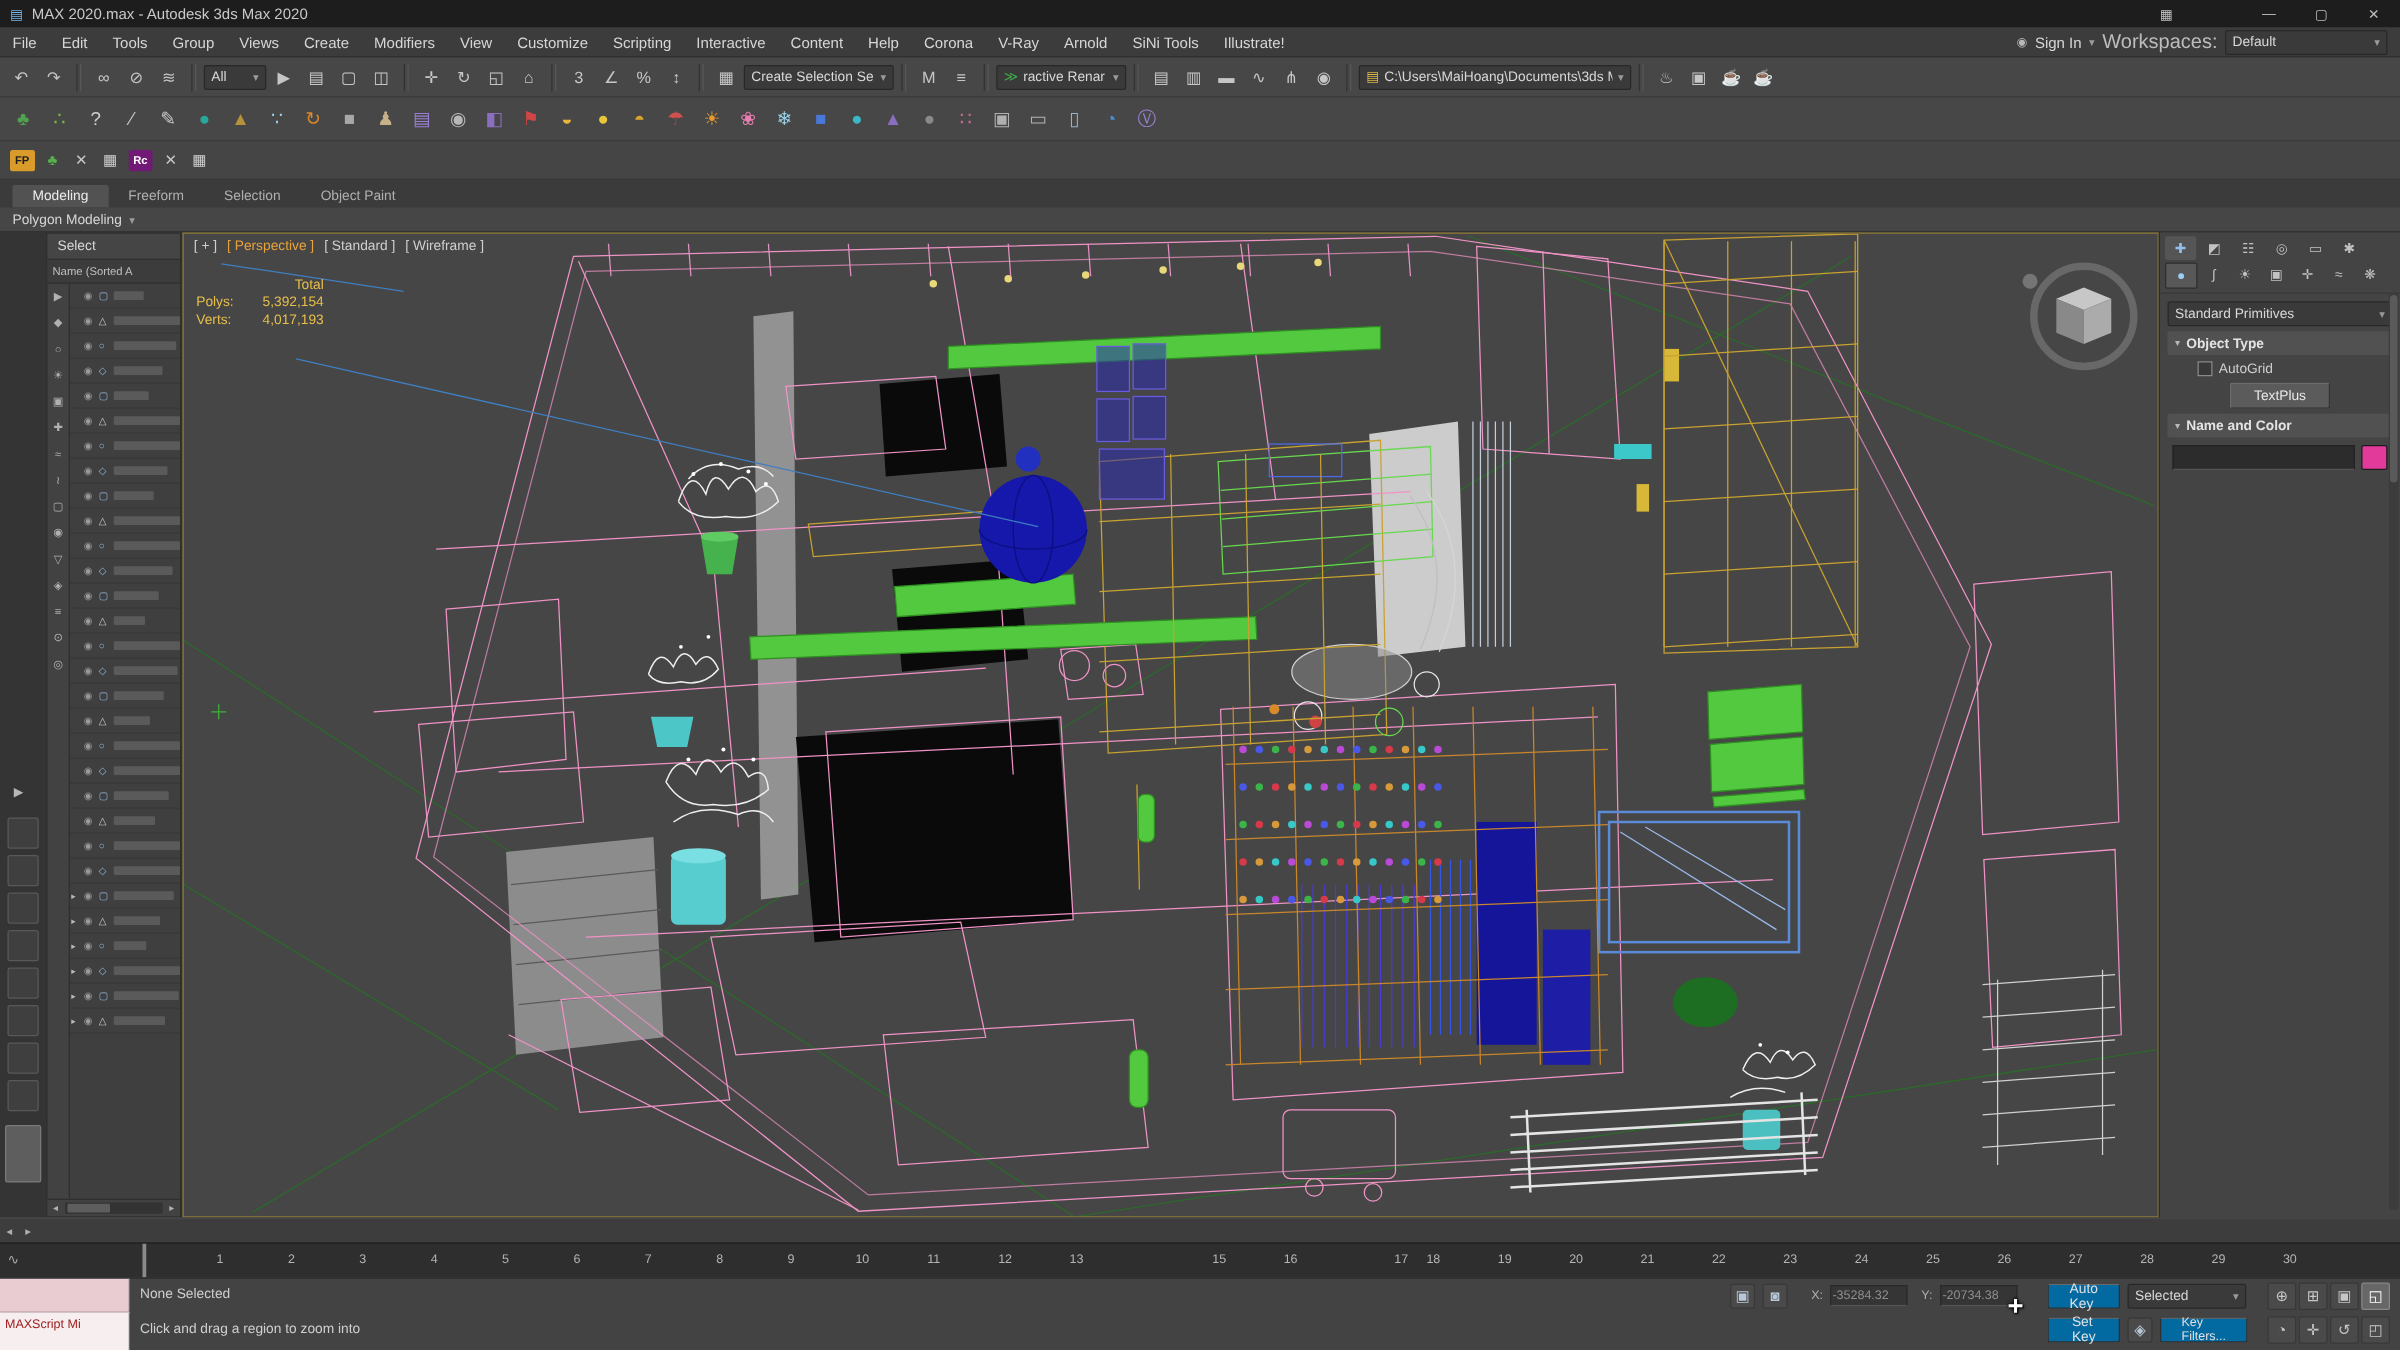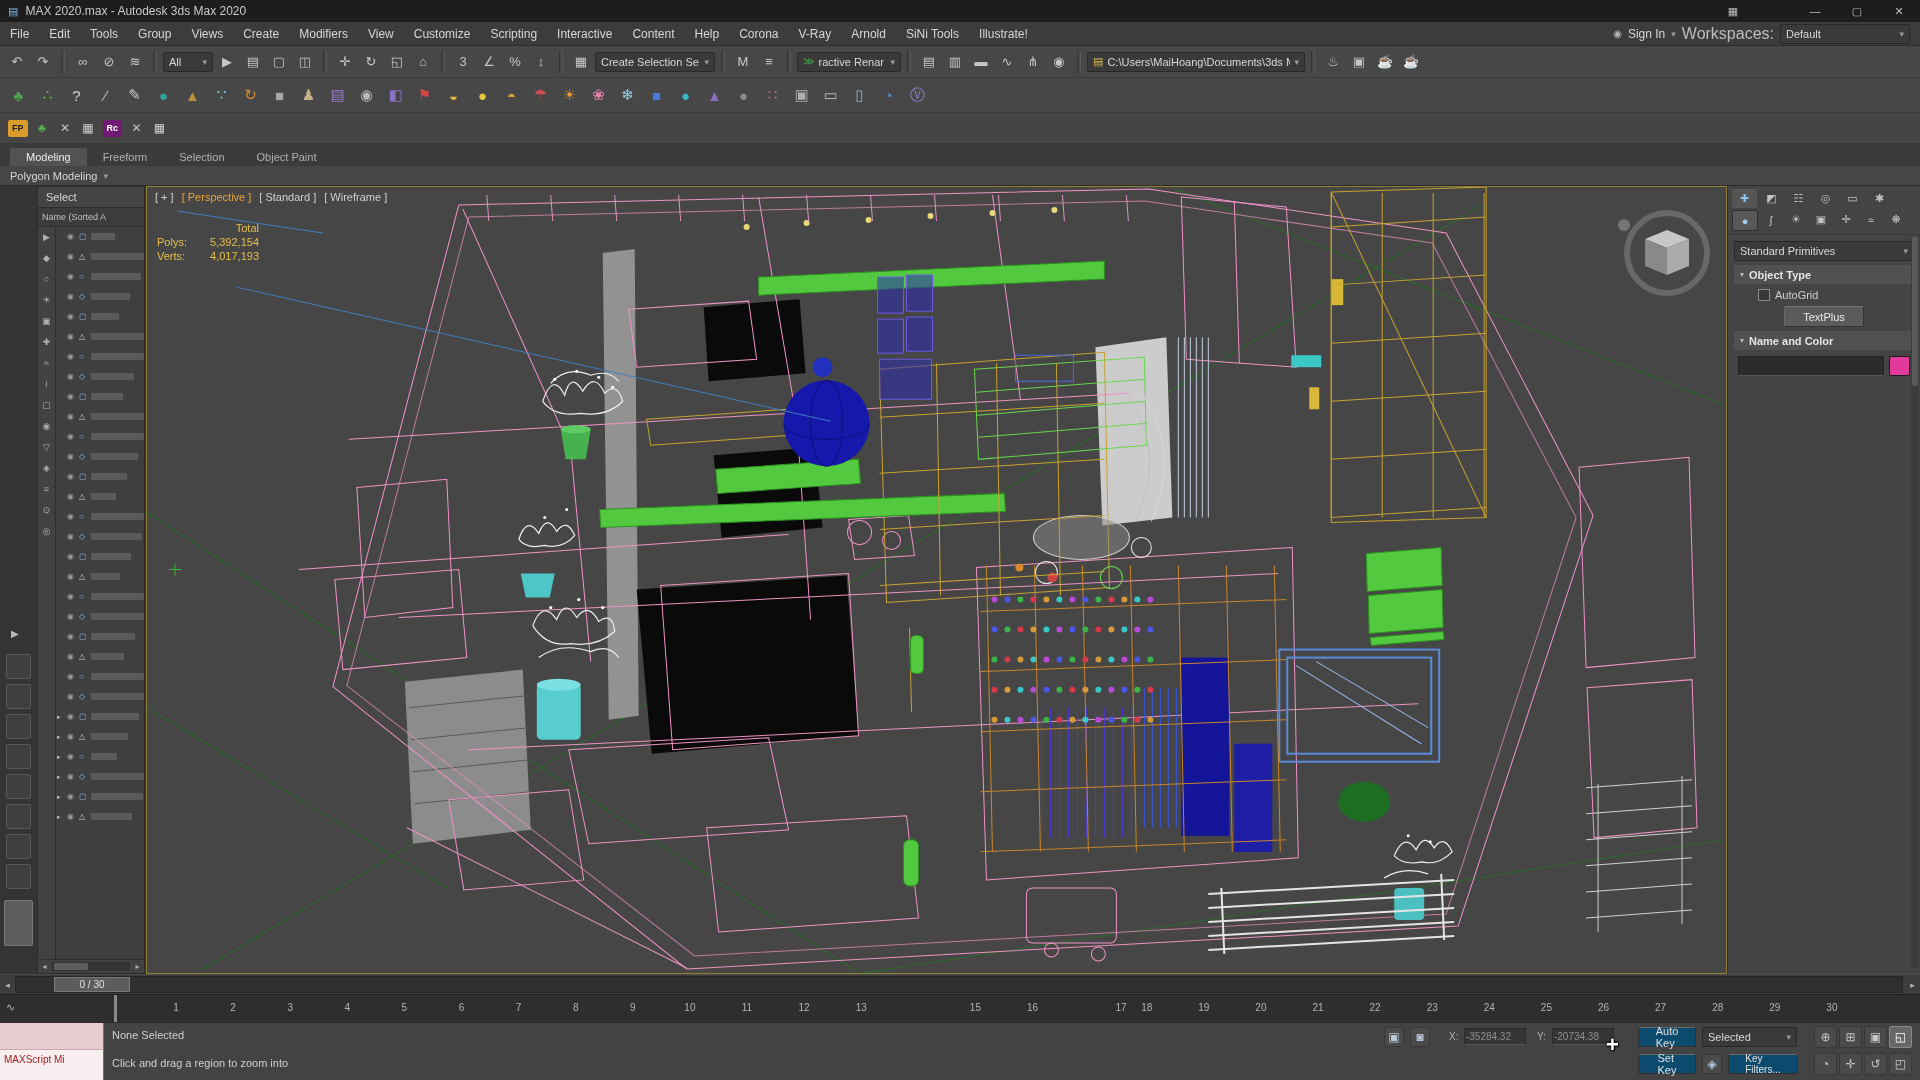--- a/index.html
+++ b/index.html
@@ -134,21 +134,21 @@
   .ms-bottom{position:absolute;left:0;top:27px;width:104px;height:31px;background:#f7efef;
              border-right:1px solid #6f6f6f;color:#a11d1d;font-size:10px;padding:4px 0 0 4px;box-sizing:border-box}
   .sb-sel{position:absolute;left:112px;top:6px;color:#cfcfcf}
   .sb-prompt{position:absolute;left:112px;top:34px;color:#cfcfcf}
   .sb-ic{position:absolute;top:4px;width:20px;height:20px;display:flex;align-items:center;justify-content:center;
          color:#b8c8d8;font-size:12px;background:#4a4a4a;border:1px solid #383838;border-radius:2px;box-sizing:border-box}
   .coord-label{position:absolute;top:8px;color:#b0b0b0;font-size:10px}
   .num-field{position:absolute;top:5px;width:62px;height:17px;background:#353535;border:1px solid #2a2a2a;
              border-bottom-color:#565656;color:#8f8f8f;font-size:10px;display:flex;align-items:center;
              justify-content:flex-end;padding-right:14px;box-sizing:border-box}
-  .sb-btn{position:absolute;height:20px;background:#0c4a6e;border:1px solid #303030;border-top-color:#6a6a6a;
+  .sb-btn{position:absolute;height:20px;background:#0369a1;border:1px solid #303030;border-top-color:#6a6a6a;
           border-radius:2px;display:flex;align-items:center;justify-content:center;font-size:11px;color:#e0e0e0;
           box-sizing:border-box;padding:0 20px}
   .sb-dd{position:absolute}
   .navrow{position:absolute;display:flex;gap:2px}
   .nav-btn{width:23px;height:22px;display:flex;align-items:center;justify-content:center;color:#c6c6c6;
            font-size:12px;background:#4a4a4a;border:1px solid #383838;border-radius:2px;box-sizing:border-box}
   .nav-btn.active{background:#676767;border-color:#888;color:#fff}
   .cursor{position:absolute;left:1606px;top:1032px;font-size:22px;font-weight:bold;color:#fff;
           text-shadow:0 0 2px #000,0 0 3px #000,1px 1px 1px #000;z-index:50}
 </style>
@@ -929,23 +929,20 @@
       <span class="swatch" style="background: rgb(226, 58, 154);"></span>
     </div>
     <div class="cp-scroll">
         <div class="cp-thumb"></div>
       </div>
   </div>
 </div>
 
 <div class="timeslider">
   <span class="ts-arrow">◂</span>
-  <div class="ts-track">
-    <div class="ts-handle">0 / 30</div>
-  </div>
   <span class="ts-arrow">▸</span>
 </div>
 <div class="trackbar">
   <span class="tb-mini">∿</span>
   <div class="tb-caret"></div>
   <div>
       <span class="tick" style="left: 176px;">1</span>
       <span class="tick" style="left: 233.1px;">2</span>
       <span class="tick" style="left: 290.2px;">3</span>
       <span class="tick" style="left: 347.3px;">4</span>

